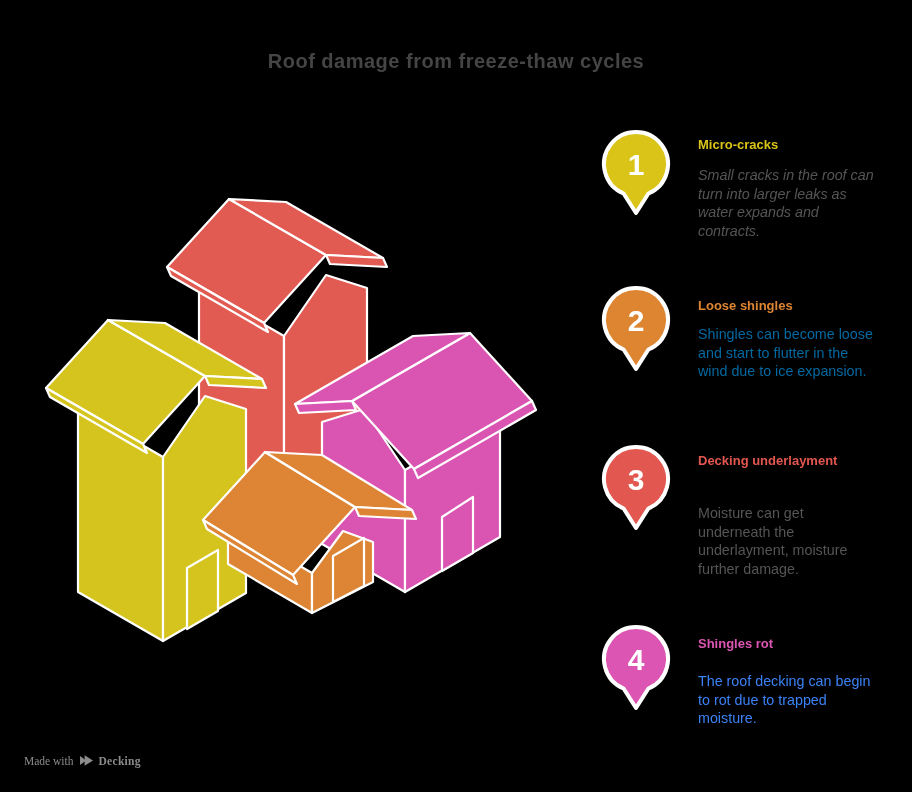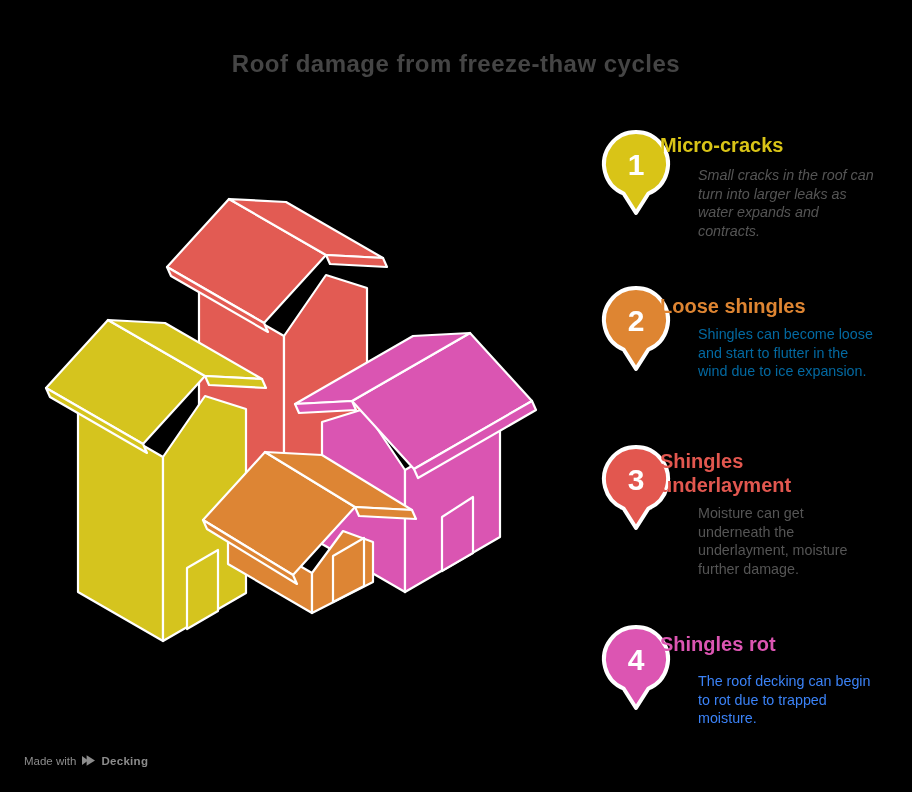--- a/index.html
+++ b/index.html
@@ -7,36 +7,36 @@
     position:relative;
     width:912px;height:792px;
     overflow:hidden;
     font-family:"Liberation Sans", sans-serif;
     background:#000;
   }
   .title{
     position:absolute;
     left:0;top:50px;width:912px;
     text-align:center;
-    font-size:24px;
+    font-size:20px;
     font-weight:bold;
     letter-spacing:0.5px;
   }
   .houses-svg{position:absolute;left:0;top:0;}
   .houses-svg polygon{stroke:#ffffff;stroke-width:2.2;stroke-linejoin:round;}
   .marker-svg{position:absolute;width:80px;height:92px;}
   .pin{stroke:#ffffff;stroke-width:4;stroke-linejoin:round;}
   .pin-number{
     font-family:"Liberation Sans", sans-serif;
     font-size:30px;font-weight:bold;fill:#ffffff;
     text-anchor:middle;
   }
   .item-heading{
-    position:absolute;left:660px;width:195px;
-    font-size:20px;font-weight:bold;line-height:24px;
+    position:absolute;left:698px;width:195px;
+    font-size:13px;font-weight:bold;line-height:24px;
   }
   .item-body{
     position:absolute;left:698px;width:178px;
     font-size:14.3px;line-height:18.5px;
   }
   .footer{
     position:absolute;left:24px;top:754px;
     display:flex;align-items:center;gap:5px;
     font-size:11.5px;
   }
@@ -107,27 +107,27 @@
     <path class="pin" d="M -12.4,29.5 A 32 32 0 1 1 12.4,29.5 L 0,49 Z" fill="#DC55B2"></path>
     <text class="pin-number" x="0" y="11">4</text>
   </svg>
 
   <div class="item-heading" style="top: 133px; color: rgb(217, 196, 23);">Micro-cracks</div>
   <div class="item-body" style="top: 166px; color: rgb(85, 85, 85); font-style: italic;">Small cracks in the roof can turn into larger leaks as water expands and contracts.</div>
 
   <div class="item-heading" style="top: 294px; color: rgb(222, 133, 50);">Loose shingles</div>
   <div class="item-body" style="top: 325px; color: #0369a1;">Shingles can become loose and start to flutter in the wind due to ice expansion.</div>
 
-  <div class="item-heading" style="top: 449px; color: rgb(226, 87, 79);">Shingles underlayment</div>
+  <div class="item-heading" style="top: 449px; color: rgb(226, 87, 79);">Decking underlayment</div>
   <div class="item-body" style="top: 504px; color: rgb(85, 85, 85);">Moisture can get underneath the underlayment, moisture further damage.</div>
 
   <div class="item-heading" style="top: 632px; color: rgb(220, 85, 178);">Shingles rot</div>
   <div class="item-body" style="top: 672px; color: #3b82f6;">The roof decking can begin to rot due to trapped moisture.</div>
 
-  <div class="footer" style="color: rgb(140, 140, 140);">
+  <div class="footer" style="color: rgb(140, 140, 140); font-family: Liberation Serif, serif;">
     <span>Made with</span>
     <svg width="15" height="13" viewBox="0 0 15 13">
       <path d="M1,2 L7.2,6.5 L1,11 Z" fill="#8C8C8C"></path>
       <path d="M5.6,1.2 L14,6.5 L5.6,11.8 Z" fill="#8C8C8C"></path>
     </svg>
     <span class="brand">Decking</span>
   </div>
 
 </div>
 

